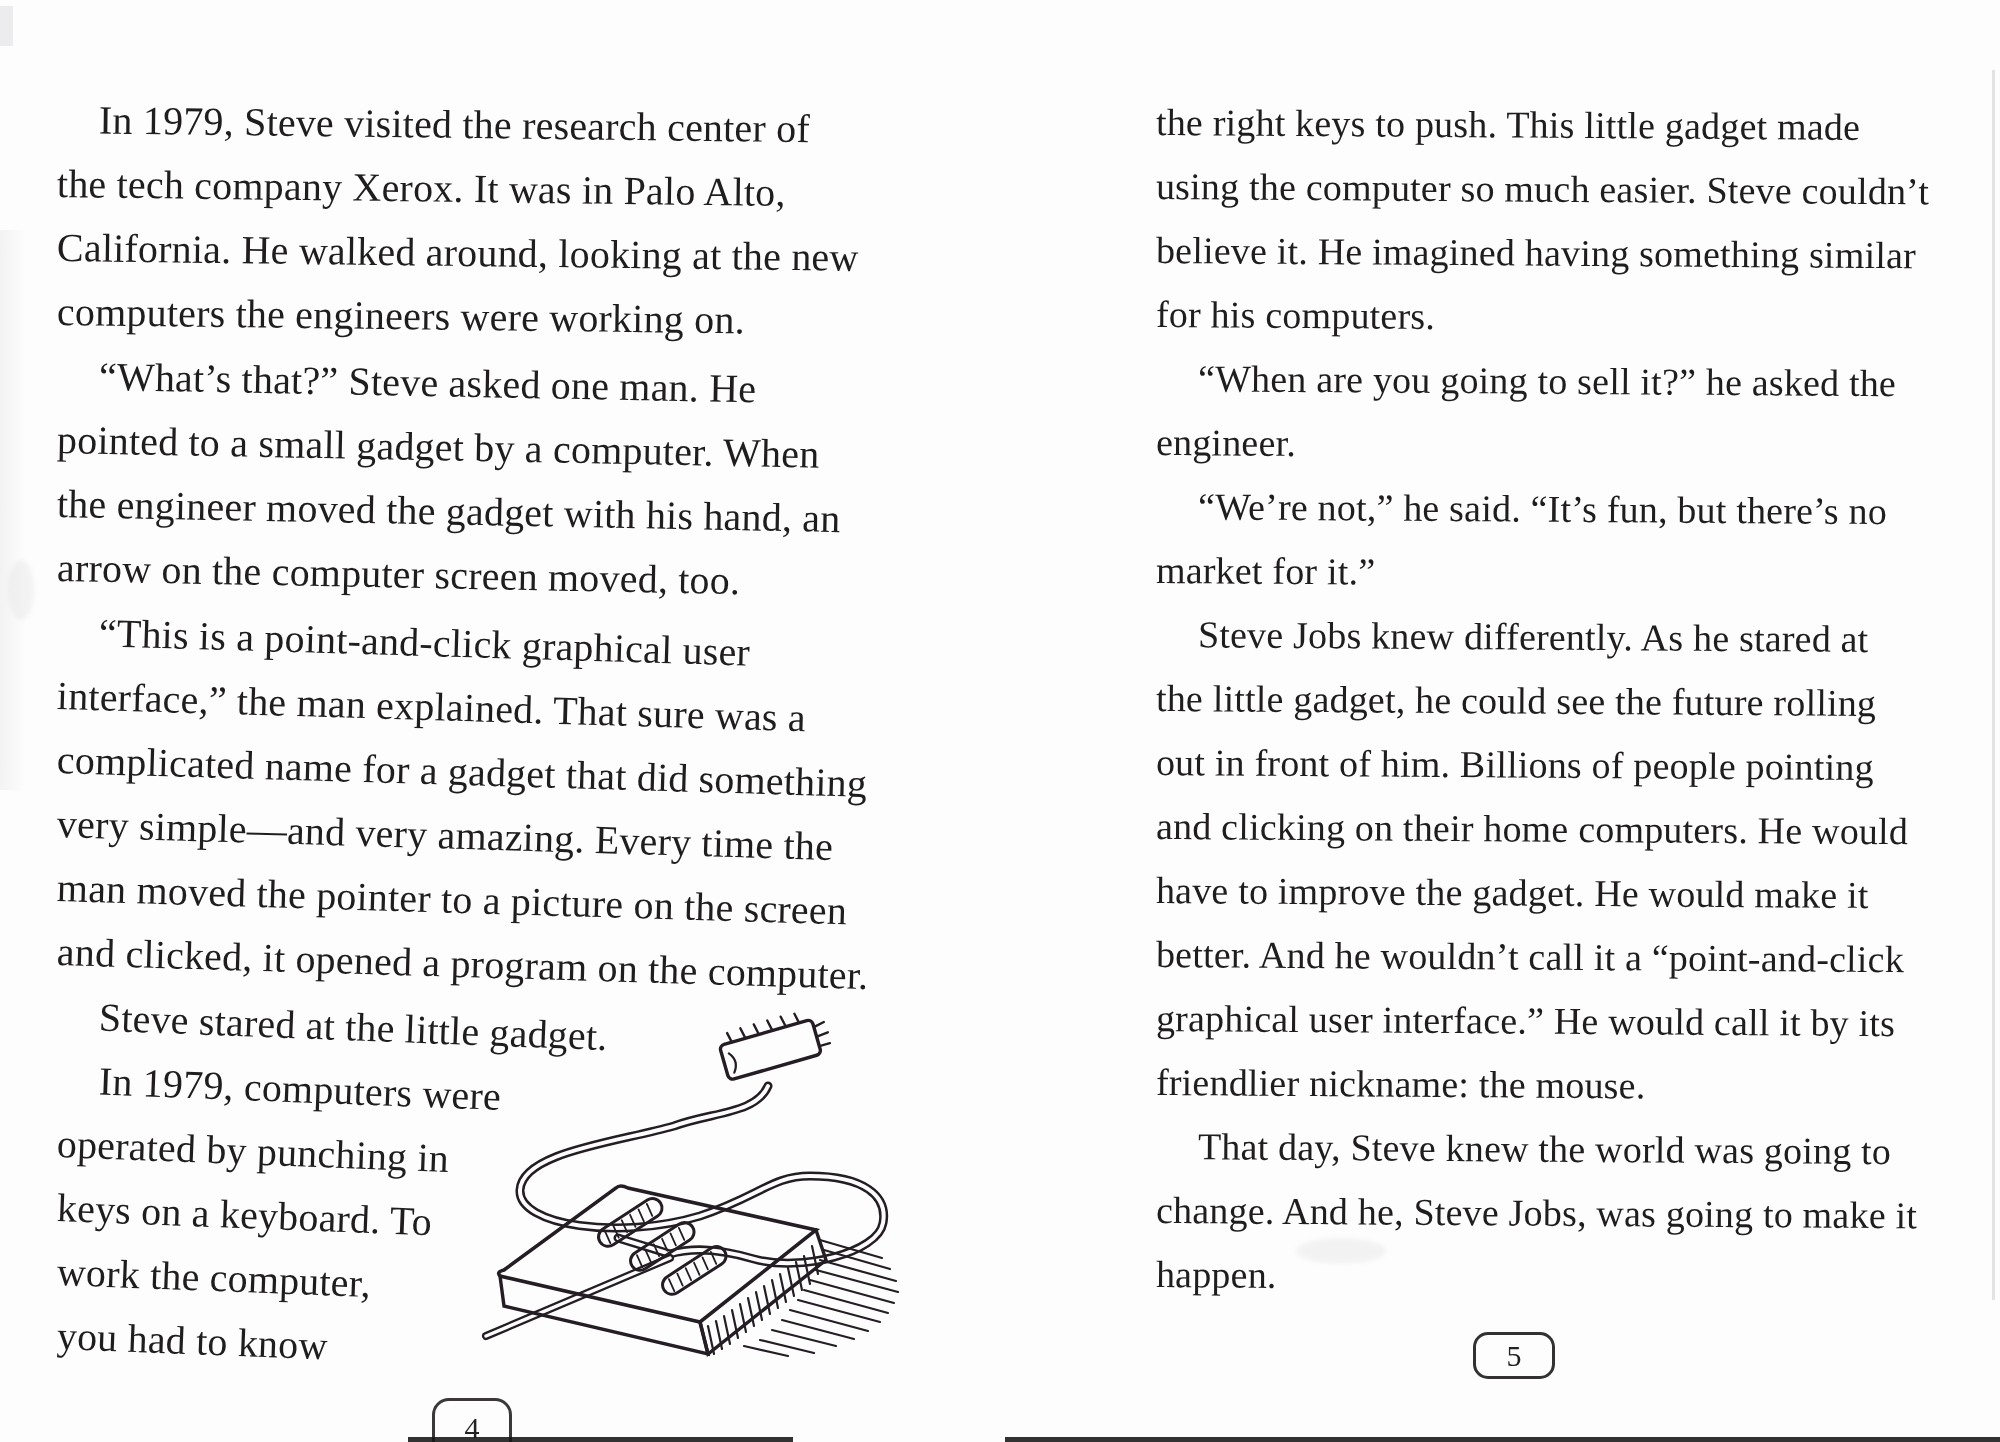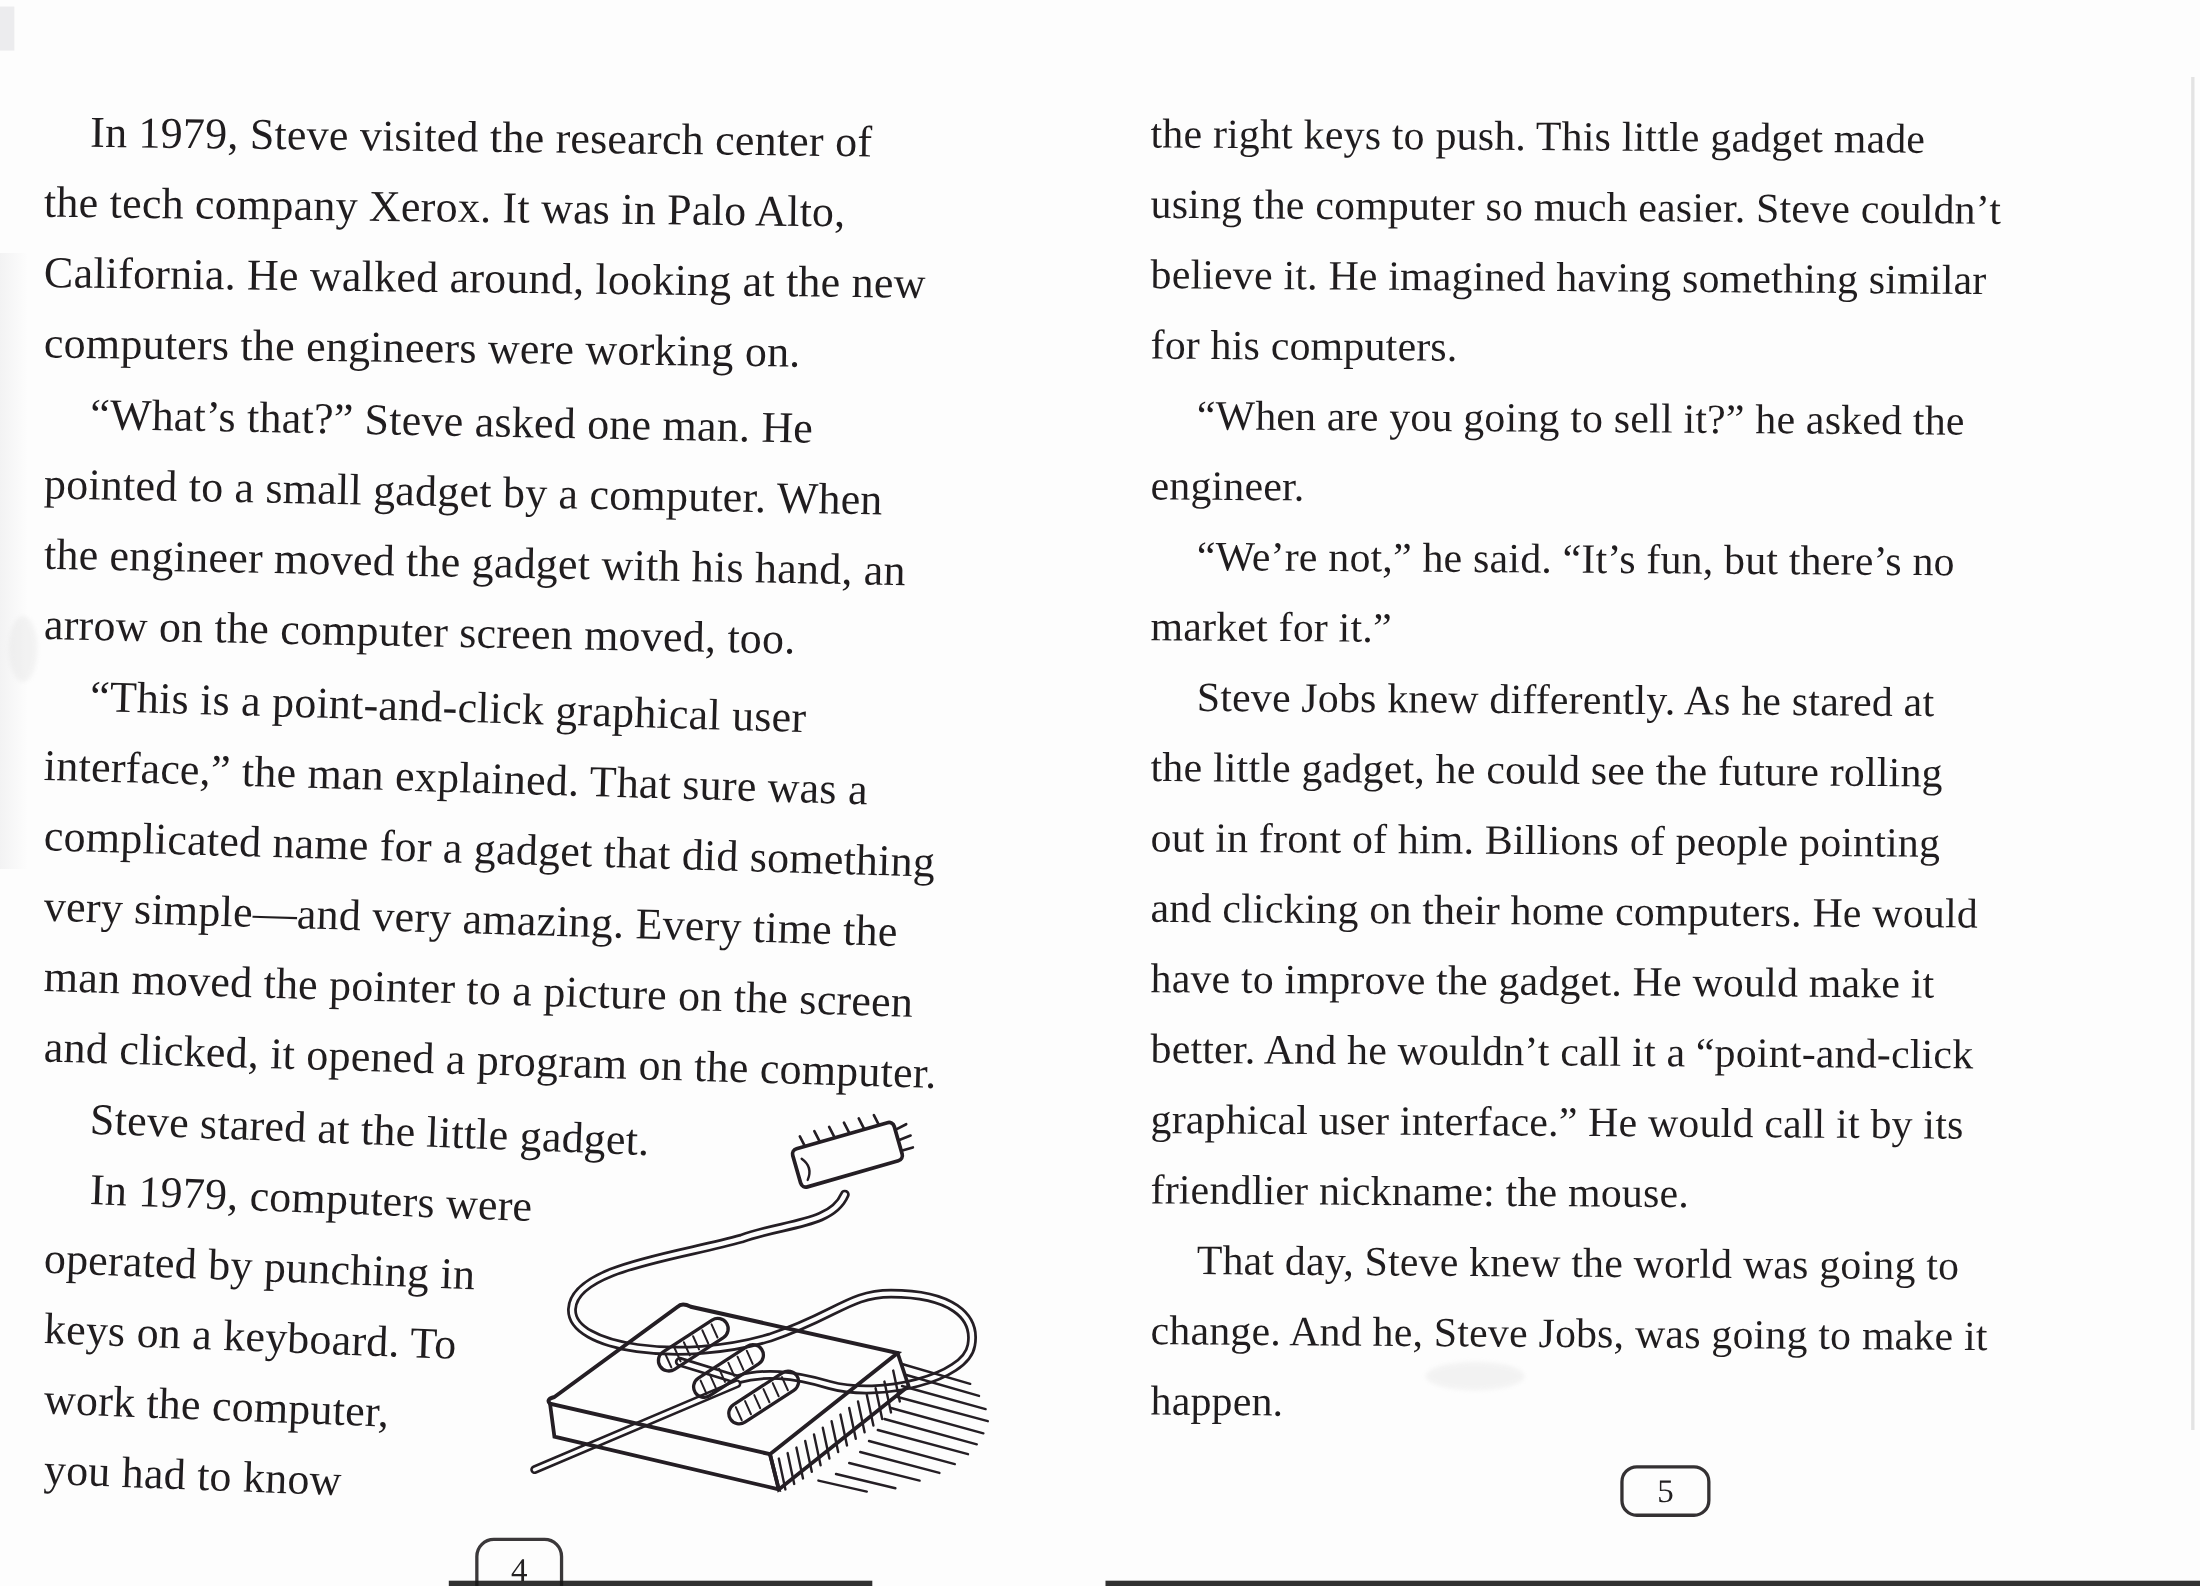--- a/index.html
+++ b/index.html
@@ -23,22 +23,22 @@
   .right-edge-line{
     position:absolute;left:1992px;top:70px;width:3px;height:1230px;
     background:#dcdcdc;opacity:.8;
   }
   .smudge{position:absolute;background:#d9d9d9;opacity:.28;border-radius:50%;filter:blur(2px);}
   .smudge-a{left:1296px;top:1238px;width:90px;height:26px;}
   .smudge-b{left:8px;top:560px;width:26px;height:60px;}
 
   
   .text-col{position:absolute;}
-  .left-col{left:40px;top:88px;}
-  .right-col{left:1046px;top:90px;}
+  .left-col{left:57px;top:88px;}
+  .right-col{left:1156px;top:90px;}
   .ln{
     white-space:nowrap;height:64px;line-height:64px;
     letter-spacing:.2px;
   }
   .left-col .ln{font-size:40px;transform-origin:0 50%;}
   .right-col .ln{font-size:38px;transform-origin:0 50%;transform:rotate(.4deg);}
   .ind{padding-left:42px;}
   .left-col .ln:nth-child(-n+4){transform:rotate(.7deg);}
   .left-col .ln:nth-child(n+5):nth-child(-n+8){transform:rotate(1.1deg);}
   .left-col .ln:nth-child(n+9):nth-child(-n+14){transform:rotate(1.7deg);}

